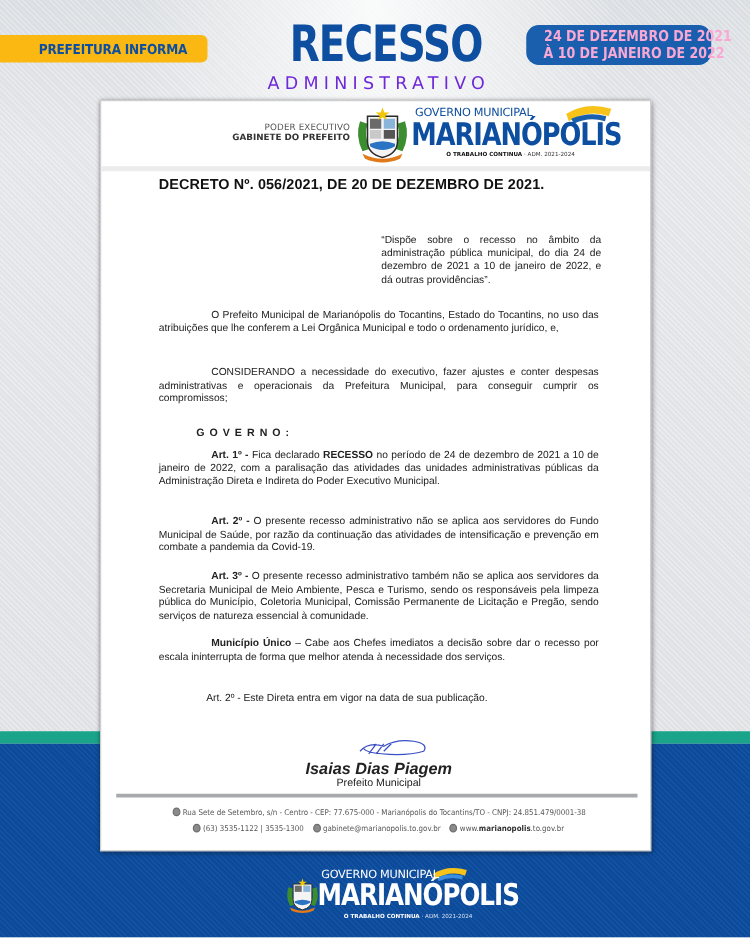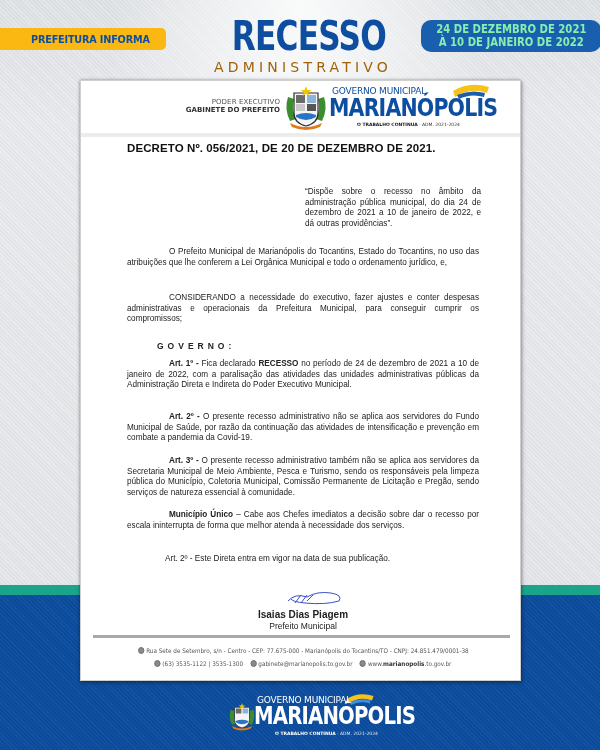--- a/index.html
+++ b/index.html
@@ -31,28 +31,28 @@
     font-family: "DejaVu Sans", sans-serif; transform-origin: left; justify-content: flex-end;
   }
   .badge-informa span { display: inline-block; transform: scaleX(0.88); transform-origin: left; white-space: nowrap; }
   .title-block { position: absolute; left: 210px; top: 16px; width: 180px; text-align: center; }
   .title-main {
     color: #0d4ea0; font-weight: bold; font-size: 40px; line-height: 40px;
     font-family: "DejaVu Sans", sans-serif; letter-spacing: -1px;
     display: inline-block; transform: scaleX(0.78); transform-origin: center;
   }
   .title-sub {
-    color: #a16207; font-size: 14px; letter-spacing: 4.2px; margin-top: 3px;
+    color: #6d28d9; font-size: 14px; letter-spacing: 4.2px; margin-top: 3px;
     font-family: "DejaVu Sans", sans-serif; padding-left: 4px;
   }
   .date-pill {
-    position: absolute; left: 421px; top: 20px; width: 180px; height: 32px;
+    position: absolute; left: 421px; top: 20px; width: 148px; height: 32px;
     background: #1a5fae; border-radius: 10px;
-    color: #86efac; font-weight: bold; font-size: 12px; line-height: 13px;
-    display: flex; flex-direction: column; justify-content: center; align-items: center;
+    color: #f9a8d4; font-weight: bold; font-size: 12px; line-height: 13px;
+    display: flex; flex-direction: column; justify-content: center; align-items: flex-start;
     font-family: "DejaVu Sans", sans-serif;
   }
   .date-pill span { display: inline-block; transform: scaleX(0.84); white-space: nowrap; }
 
   
   .paper {
     position: absolute; left: 80px; top: 80px; width: 441px; height: 601px;
     background: #fff;
     box-shadow: 0 0 3px rgba(0,0,0,0.35), 1px 2px 4px rgba(0,0,0,0.25);
     border: 1px solid #cfcfcf;
@@ -75,21 +75,21 @@
     font-family: "Liberation Sans", sans-serif; color: #222; font-size: 8.2px; line-height: 10.6px;
     background: #fbfbfb;
   }
   .decree-title { position: absolute; left: 0; top: 0; font-weight: bold; font-size: 11.5px; color: #111; white-space: nowrap; letter-spacing: 0.1px; }
   .ementa { position: absolute; left: 178px; top: 44px; width: 176px; text-align: justify; }
   .para { position: absolute; left: 0; width: 352px; text-align: justify; }
   .indent { display: inline-block; width: 42px; }
   .decreta { position: absolute; left: 30px; top: 198px; font-weight: bold; letter-spacing: 4px; font-size: 8.5px; }
   .signature { position: absolute; left: 0; width: 352px; top: 452px; text-align: center; }
   .sig-svg { position: absolute; left: 158px; top: -8px; }
-  .sig-name { font-weight: bold; font-size: 10px; color: #222; margin-top: 15px; }
+  .sig-name { font-weight: bold; font-size: 13px; color: #222; margin-top: 15px; font-style: italic; }
   .sig-role { font-size: 8.5px; color: #222; }
   .foot-rule { position: absolute; left: 12px; right: 10px; top: 554px; height: 3px; background: #a7a9ac; }
   .footer { position: absolute; left: 0; right: 0; top: 563px; text-align: center; font-size: 6.3px; color: #555; font-family: "DejaVu Sans", sans-serif; line-height: 13px; }
   .footer .row { white-space: nowrap; display: inline-block; transform: scaleX(0.9); }
   .dot { display: inline-block; width: 7px; height: 7px; border-radius: 50%; background: #8a8a8a; vertical-align: -1px; margin: 0 2px 0 6px; border: 1px solid #6d6d6d; }
   .footer b { color: #333; }
 
   
   .bottom-logo { position: absolute; left: 227px; top: 692px; width: 150px; height: 48px; }
   .bottom-logo .gov-small { color: #fff; top: 3px; left: 30px; }

